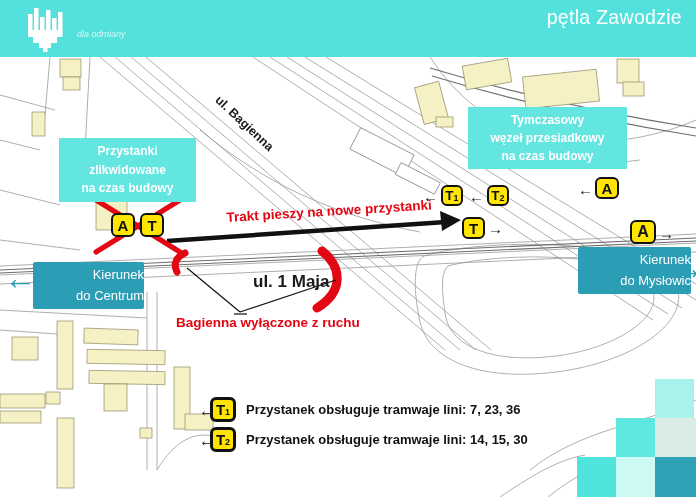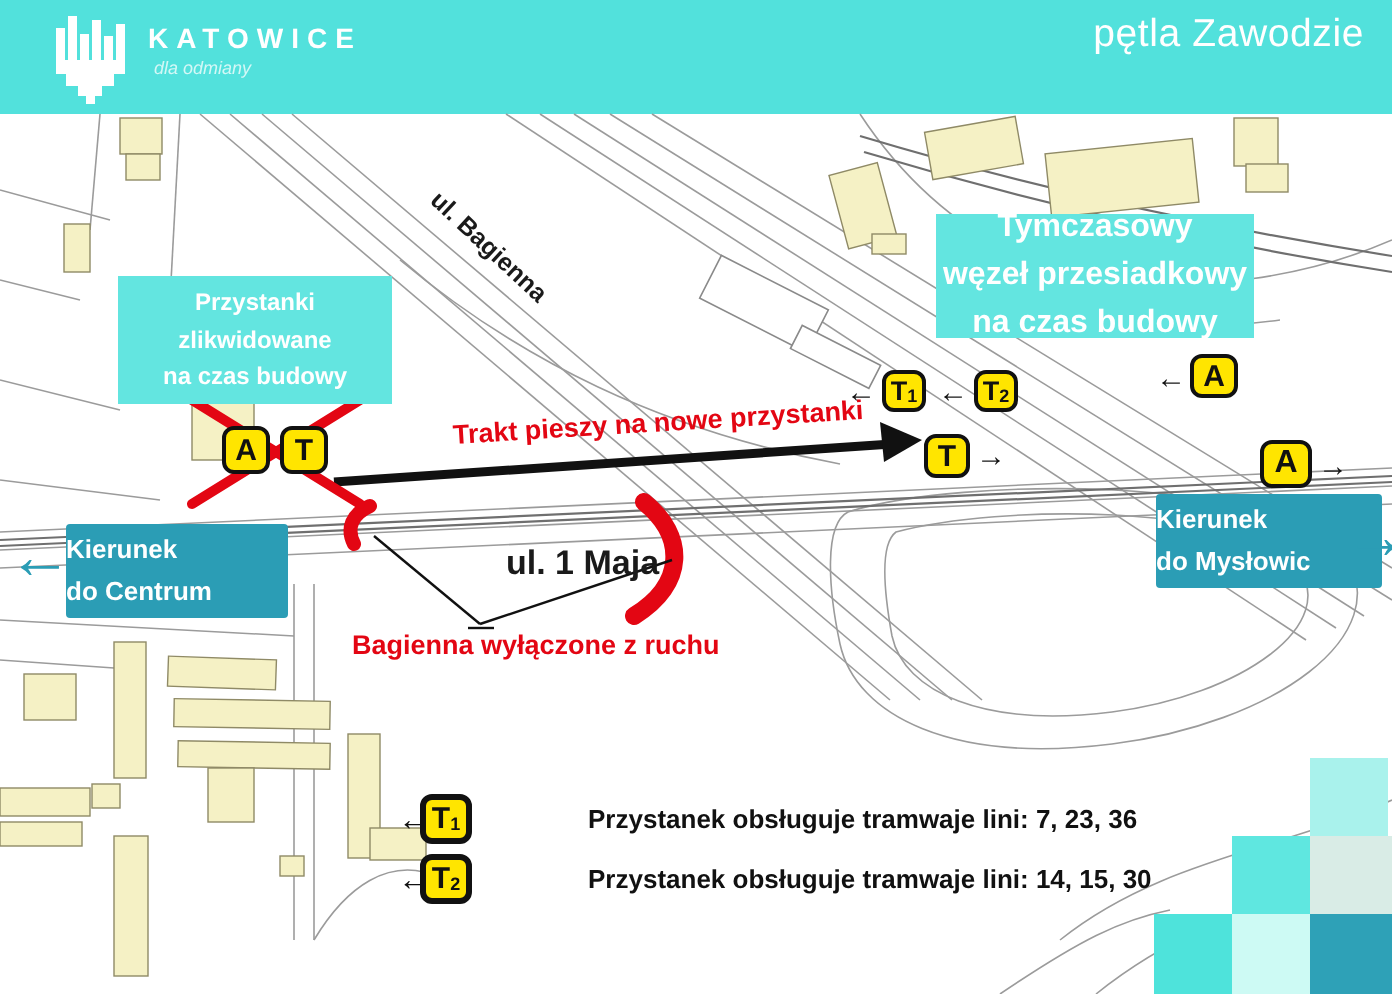--- a/index.html
+++ b/index.html
@@ -14,36 +14,36 @@
             font-style:italic;}
   .title{position:absolute;right:14px;top:7px;text-align:right;color:#fff;
          font-size:19.5px;line-height:21px;font-weight:normal;letter-spacing:.3px;}
   
   .map-svg{position:absolute;left:0;top:0;}
   .callout{position:absolute;background:var(--callout-bg);color:#fff;font-weight:bold;
            display:flex;flex-direction:column;align-items:center;justify-content:center;
            text-align:center;}
   .callout.small{font-size:12px;line-height:1.55;margin-left:36px;}
   .callout.big{font-size:12.5px;line-height:1.7;}
-  .dirbox{position:absolute;background:var(--direction-bg);color:#fff;font-weight:bold;
-          font-size:13px;line-height:1.55;display:flex;flex-direction:column;align-items:flex-start;
+  .dirbox{position:absolute;background:var(--direction-bg);color:#fff;font-weight:normal;
+          font-size:13px;line-height:1.55;display:flex;flex-direction:column;align-items:flex-end;
           justify-content:center;text-align:center;border-radius:2px;}
   .dir-arr{position:absolute;color:var(--direction-bg);font-weight:bold;font-size:32px;
            line-height:1;}
   .badge{position:absolute;background:var(--badge-yellow);border:2.5px solid #111;
          border-radius:6px;color:#111;font-weight:bold;display:flex;align-items:center;
          justify-content:center;box-sizing:border-box;}
   .badge sub{font-size:9px;line-height:1;margin-top:6px;}
   .b-arr{position:absolute;color:#111;font-weight:bold;font-size:15px;line-height:1;}
   .arr-l::before{content:"\2190";}
   .arr-r::before{content:"\2192";}
   .street{position:absolute;color:#1a1a1a;font-weight:bold;white-space:nowrap;}
   .red-note{position:absolute;color:var(--alert-red);font-weight:bold;white-space:nowrap;
             font-size:13.5px;}
-  .leg-text{position:absolute;color:#111;font-weight:bold;font-size:13px;white-space:nowrap;margin-left:48px;}
+  .leg-text{position:absolute;color:#111;font-weight:bold;font-size:13px;white-space:nowrap;}
   .mosaic{position:absolute;}
   .m1{background:#A9F2EC;} .m2{background:#5FE7E0;} .m3{background:#D9ECE6;}
   .m4{background:#4EE3DB;} .m5{background:#CDFAF4;} .m6{background:#2EA1B7;}
 </style>
 </head>
 <body>
 
 <div class="stage">
 
   <div class="header">
@@ -56,21 +56,20 @@
           <rect x="19" y="4" width="4.5" height="20"></rect>
           <rect x="25" y="12" width="4.5" height="12"></rect>
           <rect x="31" y="6" width="4.5" height="18"></rect>
           <rect x="1" y="24" width="34.5" height="7"></rect>
           <rect x="6" y="31" width="24" height="6"></rect>
           <rect x="12" y="37" width="12" height="5"></rect>
           <rect x="16" y="42" width="4.5" height="4"></rect>
         </g>
       </svg>
     </div>
-    <div class="logo-text">KATOWICE</div>
     <div class="logo-tag">dla odmiany</div>
     <div class="title">
       <div>pętla Zawodzie</div>
     </div>
   </div>
 
   <svg class="map-svg" width="696" height="497" viewBox="0 0 696 497">
 
     <g fill="none" stroke="#9b9b9b" stroke-width="0.8">
 
@@ -179,21 +178,21 @@
   <div class="street" style="left:222px;top:93px;font-size:12.5px;transform:rotate(43deg);transform-origin:left top;">ul. Bagienna</div>
   <div class="street" style="left:253px;top:239px;font-size:17px;margin-top:33px;">ul. 1 Maja</div>
 
   <div class="red-note" style="left:226px;top:210px;transform:rotate(-3.5deg);transform-origin:left top;">Trakt pieszy na nowe przystanki</div>
   <div class="red-note" style="left:176px;top:315px;">Bagienna wyłączone z ruchu</div>
 
   <div class="callout small" style="left:23px;top:138px;width:137px;height:64px;">
     <div>Przystanki zlikwidowane</div>
     <div>na czas budowy</div>
   </div>
-  <div class="callout big" style="left:468px;top:107px;width:159px;height:62px;font-size:16px;line-height:1.5;">
+  <div class="callout big" style="left:468px;top:107px;width:159px;height:62px;font-size:12px;line-height:1.5;">
     <div>Tymczasowy</div>
     <div>węzeł przesiadkowy</div>
     <div>na czas budowy</div>
   </div>
 
   <div class="dir-arr arr-l" style="left:4px;top:262px;"></div>
   <div class="dirbox" style="left:33px;top:262px;width:111px;height:47px;">
     <div>Kierunek</div>
     <div>do Centrum</div>
   </div>

